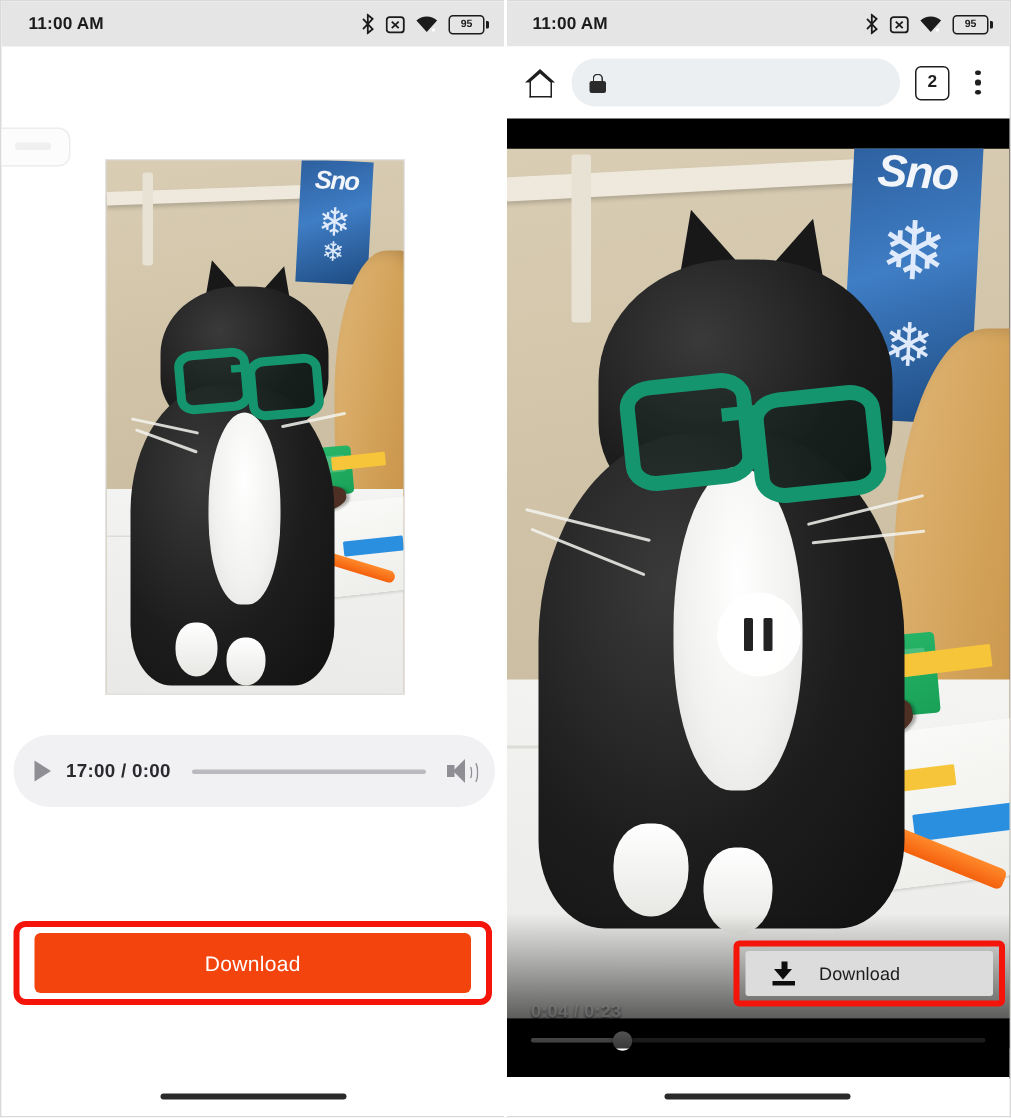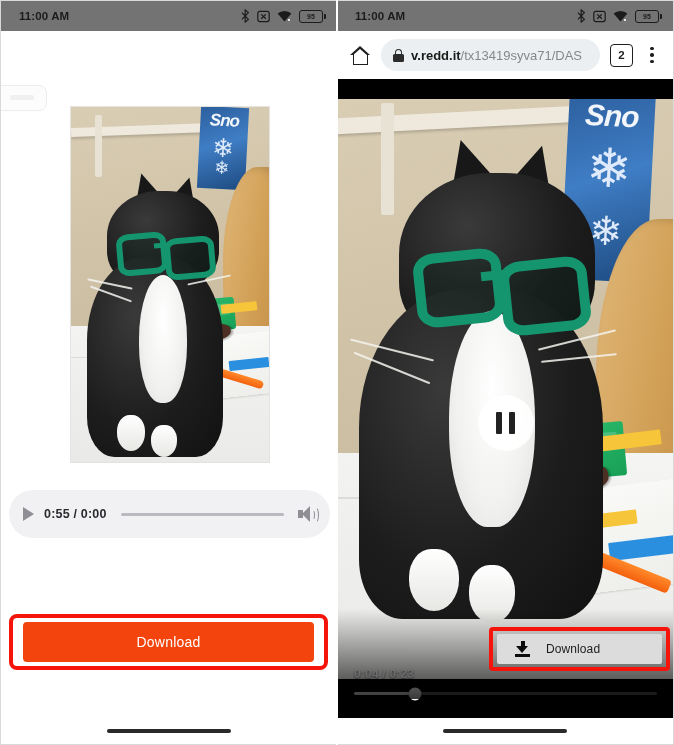--- a/index.html
+++ b/index.html
@@ -8,21 +8,21 @@
 
   
   .panel{position:absolute;top:0;height:745px;width:337px;overflow:hidden;background:#fff;
          box-sizing:border-box;}
   .panel-left{left:0;border:1px solid #d9d9d9;border-right:none;}
   .panel-right{left:337px;border:1px solid #d9d9d9;border-left:none;}
   .divider{position:absolute;left:336px;top:0;width:2px;height:745px;background:#ffffff;z-index:40;}
 
   
   .statusbar{position:relative;height:30px;display:flex;align-items:center;
-             justify-content:space-between;padding:0 14px 0 18px;background:#737373;}
+             justify-content:space-between;padding:0 14px 0 18px;background:#e5e5e5;}
   .status-time{font-size:11.5px;font-weight:bold;color:#1b1b1b;letter-spacing:.1px;}
   .status-icons{display:flex;align-items:center;gap:7px;}
   .ic{display:block;}
   .batt{position:relative;width:22px;height:11px;border:1.4px solid #1b1b1b;border-radius:3px;
         display:flex;align-items:center;justify-content:center;}
   .batt:after{content:"";position:absolute;right:-4px;top:3px;width:2.5px;height:5px;
               background:#1b1b1b;border-radius:0 1px 1px 0;}
   .batt span{font-size:7px;font-weight:bold;color:#1b1b1b;line-height:1;}
 
   
@@ -219,21 +219,21 @@
           <div class="bridge" style="left:37px;top:14px;width:13px;height:5px;transform:rotate(-5deg);"></div>
         </div>
         <div class="whisk" style="left:16px;top:176px;width:46px;height:1.6px;transform:rotate(12deg);"></div>
         <div class="whisk" style="left:18px;top:186px;width:44px;height:1.6px;transform:rotate(20deg);"></div>
         <div class="whisk" style="left:116px;top:172px;width:44px;height:1.6px;transform:rotate(-12deg);"></div>
       </div>
     </div>
 
     <div class="mediabar">
       <div class="play-tri"></div>
-      <div class="mb-time">0:55 / 0:00</div>
+      <div class="mb-time">17:00 / 0:00</div>
       <div class="mb-track"></div>
       <div class="spk">
         <span class="body"></span>
           <span class="cone"></span>
           <span class="w1"></span>
           <span class="w2"></span>
       </div>
     </div>
 
 
@@ -271,23 +271,20 @@
     <div class="urlbar">
       <div class="home-ic">
         <span class="roof"></span>
           <span class="roof2"></span>
           <span class="walls"></span>
       </div>
       <div class="omnibox">
         <div class="lock">
           <span class="shackle"></span>
             <span class="bodyl"></span>
-        </div>
-        <div class="url-txt">
-          <span class="url-host">v.redd.it</span><span class="url-path">/tx13419syva71/DAS</span>
         </div>
       </div>
       <div class="tabcount">2</div>
       <div class="kebab">
           <i></i>
           <i></i>
           <i></i>
         </div>
     </div>
 

